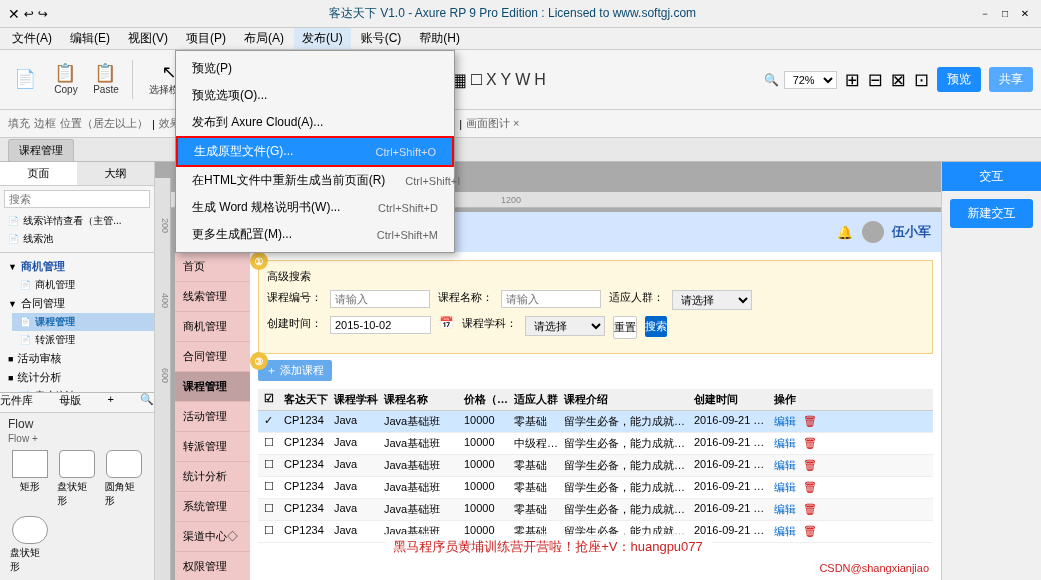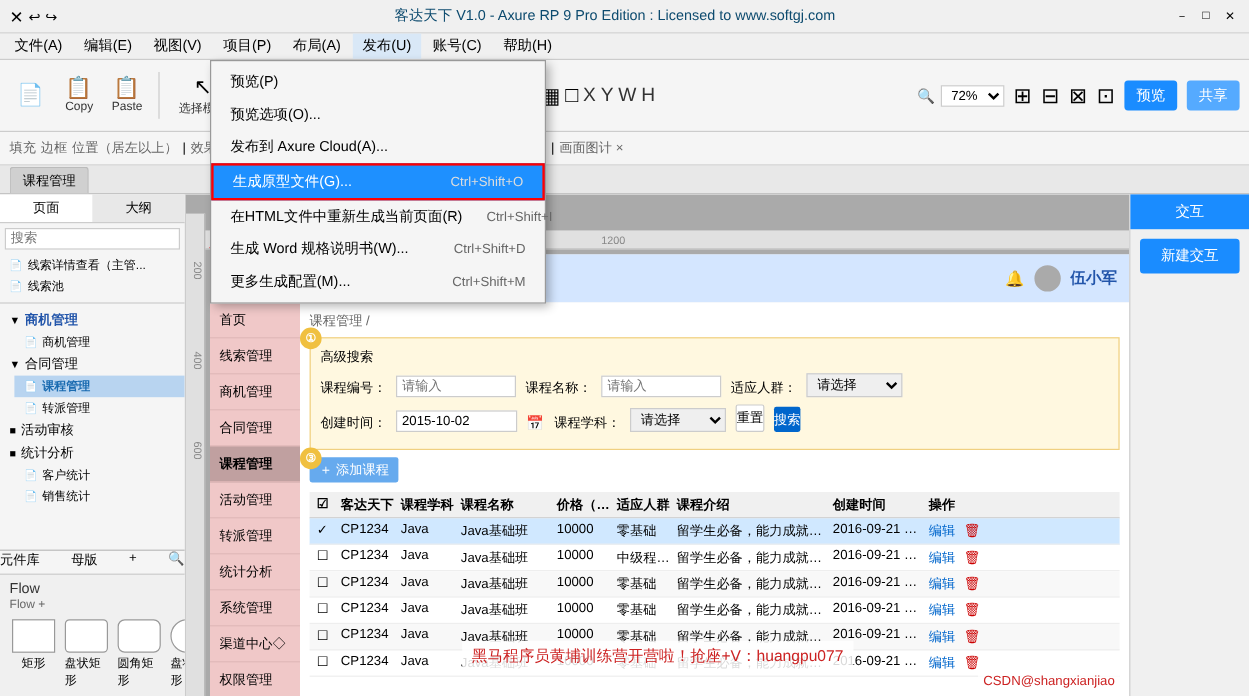--- a/index.html
+++ b/index.html
@@ -107,21 +107,21 @@
     .sidebar-tab { flex: 1; text-align: center; padding: 4px; font-size: 11px; cursor: pointer; background: #e8e8e8; }
     .sidebar-tab.active { background: white; }
     .sidebar-search { padding: 4px; }
     .sidebar-search input { width: 100%; border: 1px solid #ccc; padding: 2px 4px; font-size: 11px; }
     .sidebar-tree { flex: 1; overflow-y: auto; font-size: 11px; }
     .tree-item { padding: 2px 8px; cursor: pointer; display: flex; align-items: center; gap: 4px; }
     .tree-item.selected { background: #b8d4f0; }
     .tree-indent { margin-left: 12px; }
     .section-divider { height: 1px; background: #ccc; margin: 4px 0; }
     .element-panel-header { display: flex; justify-content: space-between; font-size: 11px; margin-bottom: 4px; }
-    .element-grid { display: grid; grid-template-columns: repeat(4, 1fr); gap: 4px; }
+    .element-grid { display: grid; grid-template-columns: repeat(3, 1fr); gap: 4px; }
     .element-item { display: flex; flex-direction: column; align-items: center; font-size: 10px; cursor: pointer; padding: 2px; }
     .element-shape { width: 36px; height: 28px; border: 1px solid #999; background: white; margin-bottom: 2px; display: flex; align-items: center; justify-content: center; }
     .element-shape.rounded { border-radius: 4px; }
 
     
     .flow-section { padding: 4px 8px; font-size: 12px; border-top: 1px solid #ccc; background: #f0f0f0; }
     .flow-label { font-size: 12px; color: #333; margin-bottom: 2px; }
     .flow-sublabel { font-size: 10px; color: #666; margin-bottom: 4px; }
 
     
@@ -247,21 +247,21 @@
     .crm-sidebar-nav-item { padding: 7px 8px; font-size: 11px; border-bottom: 1px solid #e0b8b8; cursor: pointer; }
     .crm-content-area {
       position: absolute;
       left: 75px; top: 40px; right: 0; bottom: 0;
       background: white;
       padding: 8px;
       overflow: hidden;
     }
     .crm-breadcrumb { font-size: 11px; color: #666; margin-bottom: 6px; }
     .search-section { background: #fff8e0; border: 1px solid #f0d080; padding: 8px; margin-bottom: 6px; }
-    .search-row { display: flex; gap: 8px; align-items: flex-end; margin-bottom: 6px; flex-wrap: wrap; }
+    .search-row { display: flex; gap: 8px; align-items: flex-start; margin-bottom: 6px; flex-wrap: wrap; }
     .search-label { font-size: 11px; white-space: nowrap; }
     .search-input { border: 1px solid #ccc; padding: 2px 4px; font-size: 11px; width: 100px; }
     .search-select { border: 1px solid #ccc; padding: 2px 4px; font-size: 11px; width: 80px; }
     .search-btn { padding: 3px 0; font-size: 11px; border: none; cursor: pointer; border-radius: 2px; }
     .btn-reset { background: white; border: 1px solid #ccc; }
     .btn-search { background: #0066cc; color: white; }
     .table-area { font-size: 11px; }
     .table-header { background: #f0f0f0; display: flex; padding: 3px 4px; border-bottom: 1px solid #ccc; font-weight: bold; }
     .table-row { display: flex; padding: 3px 4px; border-bottom: 1px solid #eee; }
     .table-row:nth-child(even) { background: #f8f8f8; }
@@ -546,21 +546,20 @@
             <div class="crm-sidebar-nav-item">活动管理</div>
             <div class="crm-sidebar-nav-item">转派管理</div>
             <div class="crm-sidebar-nav-item">统计分析</div>
             <div class="crm-sidebar-nav-item">系统管理</div>
             <div class="crm-sidebar-nav-item">渠道中心◇</div>
             <div class="crm-sidebar-nav-item">权限管理</div>
 
           </div>
 
           <div class="crm-content-area">
-            <div class="crm-breadcrumb">课程管理 /</div>
 
             <div style="position:relative;">
               <div class="num-circle" style="top:-8px; left:-8px; background:#f0c040; z-index:10;">①</div>
               <div class="search-section">
                 <div style="font-size:11px; margin-bottom:6px;">高级搜索</div>
                 <div class="search-row">
                   <span class="search-label">课程编号：</span>
                   <input type="text" class="search-input" placeholder="请输入" style="">
                   <span class="search-label">课程名称：</span>
                   <input type="text" class="search-input" placeholder="请输入" style="">

